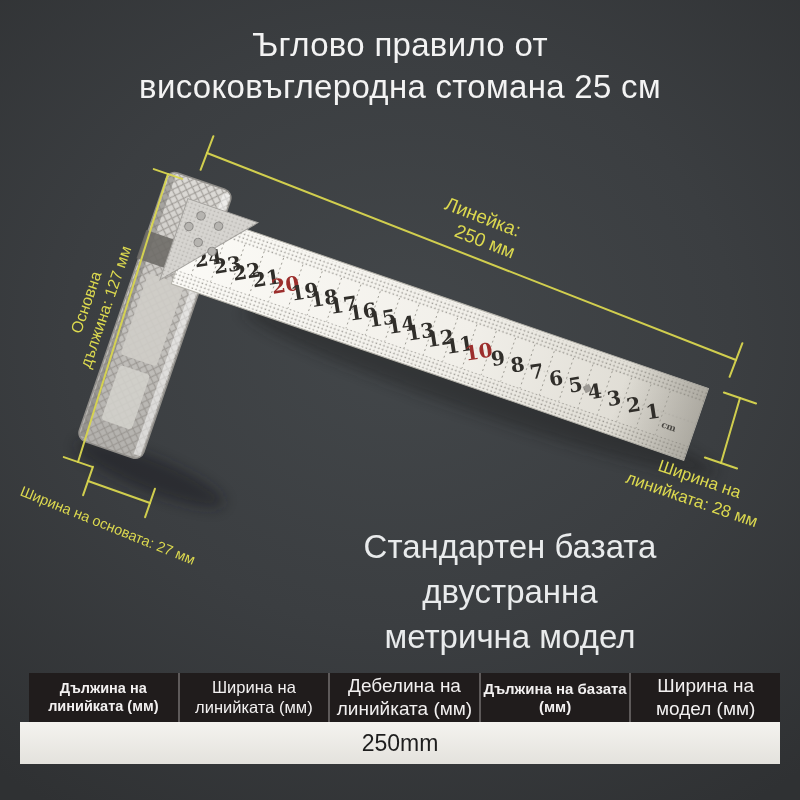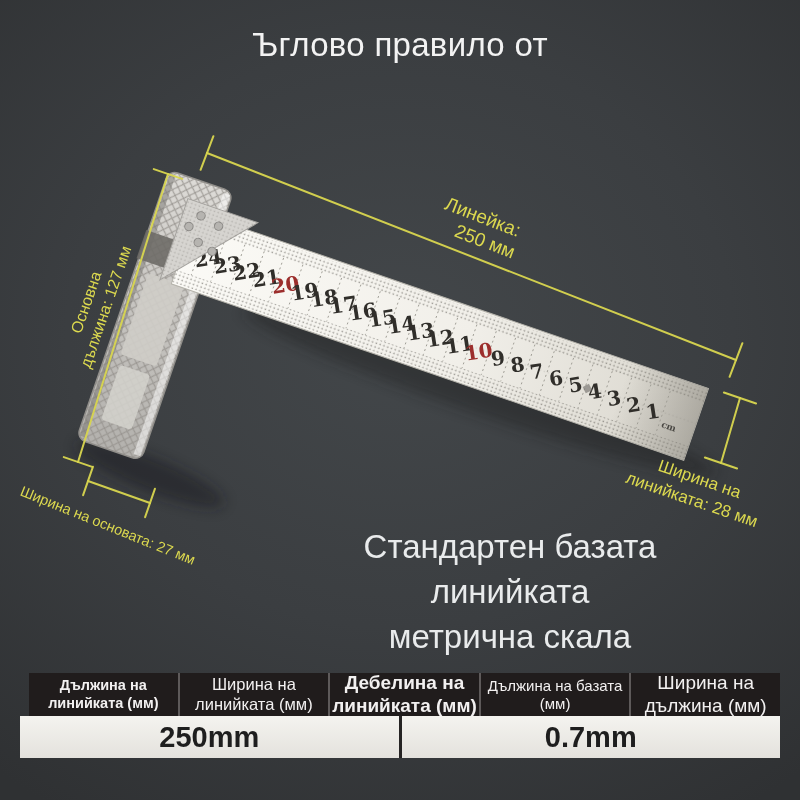--- a/index.html
+++ b/index.html
@@ -14,42 +14,43 @@
   
   .anno-text{fill:#dcd94f;font-family:"Liberation Sans",sans-serif;}
   .t19{font-size:19px;} .t17{font-size:17px;} .t16{font-size:16px;} .t145{font-size:14.5px;}
   .dim{stroke:#d9d64f;stroke-width:2;stroke-linecap:round;opacity:.95;}
   .rnum{font:700 20px "DejaVu Serif",serif;fill:#302e2a;}
   .rnum.red{fill:#9c2e2c;}
   .runit{font:700 9px "DejaVu Serif",serif;fill:#4a4844;}
   .rsep{stroke:#a09e96;stroke-width:.9;stroke-dasharray:2 3;}
   
   .spec-table{position:absolute;left:20px;top:673px;width:760px;}
-  .header-row{display:flex;height:43px;background:#201c1c;margin-left:9px;}
+  .header-row{display:flex;height:49px;background:#201c1c;margin-left:9px;}
   .hcell{flex:1;display:flex;flex-direction:column;justify-content:center;align-items:center;
     color:#f2f0f0;text-align:center;line-height:1.18;border-left:2px solid #5e5a5a;}
   .hcell:first-child{border-left:none;}
   .hcell.c0{font-size:14.5px;font-weight:700;}
   .hcell.c1{font-size:16.5px;font-weight:400;}
-  .hcell.c2{font-size:19px;font-weight:700;}
-  .hcell.c3{font-size:15px;font-weight:400;}
+  .hcell.c2{font-size:19px;font-weight:400;}
+  .hcell.c3{font-size:15px;font-weight:700;}
   .hcell.c4{font-size:19px;font-weight:400;}
   .value-row{display:flex;height:42px;background:#262424;}
   .vcell{flex:1;display:flex;justify-content:center;align-items:center;
-    background:linear-gradient(#f4f3ef,#e4e2dd);color:#1e1e1e;font-size:29px;
-    border-left:3px solid #262424;font-weight:bold;}
+    background:linear-gradient(#f4f3ef,#e4e2dd);color:#1e1e1e;font-size:23px;
+    border-left:3px solid #262424;}
   .vcell:first-child{border-left:none;}
 </style>
 </head>
 <body>
 
 <div class="stage">
 
   <div class="title">
     <div>Ъглово правило от</div>
+    <div>високовъглеродна стомана 25 см</div>
   </div>
 
   <svg class="scene" viewBox="0 0 800 800">
     <defs>
       <pattern id="dots" width="4" height="4" patternUnits="userSpaceOnUse">
         <circle cx="1.3" cy="1.3" r="0.9" fill="#5a5852" opacity="0.55"></circle>
       </pattern>
       <pattern id="hatch" width="9" height="9" patternUnits="userSpaceOnUse">
         <path d="M0 0 L9 9 M9 0 L0 9" stroke="#94918c" stroke-width="1.1" fill="none" opacity="0.85"></path>
       </pattern>
@@ -193,22 +194,22 @@
       <tspan x="0" y="0">Ширина на основата: 27 мм</tspan>
     </text>
     <text class="anno-text t17" transform="translate(700,485) rotate(19)" text-anchor="middle">
       <tspan x="0" y="0">Ширина на</tspan>
       <tspan x="-3" y="22">линийката: 28 мм</tspan>
     </text>
   </svg>
 
   <div class="subtitle">
     <div>Стандартен базата</div>
-    <div>линийката</div>
-    <div>метрична скала</div>
+    <div>двустранна</div>
+    <div>метрична модел</div>
   </div>
 
   <div class="spec-table">
     <div class="header-row">
       <div class="hcell c0">
         <span>Дължина на линийката (мм)</span>
           <span></span>
       </div>
       <div class="hcell c1">
         <span>Ширина на</span>
@@ -217,22 +218,21 @@
       <div class="hcell c2">
         <span>Дебелина на</span>
           <span>линийката (мм)</span>
       </div>
       <div class="hcell c3">
         <span>Дължина на базата (мм)</span>
           <span></span>
       </div>
       <div class="hcell c4">
         <span>Ширина на</span>
-          <span>дължина (мм)</span>
+          <span>модел (мм)</span>
       </div>
     </div>
     <div class="value-row">
       <div class="vcell">250mm</div>
-      <div class="vcell">0.7mm</div>
     </div>
   </div>
 
 </div>
 
 </body></html>

